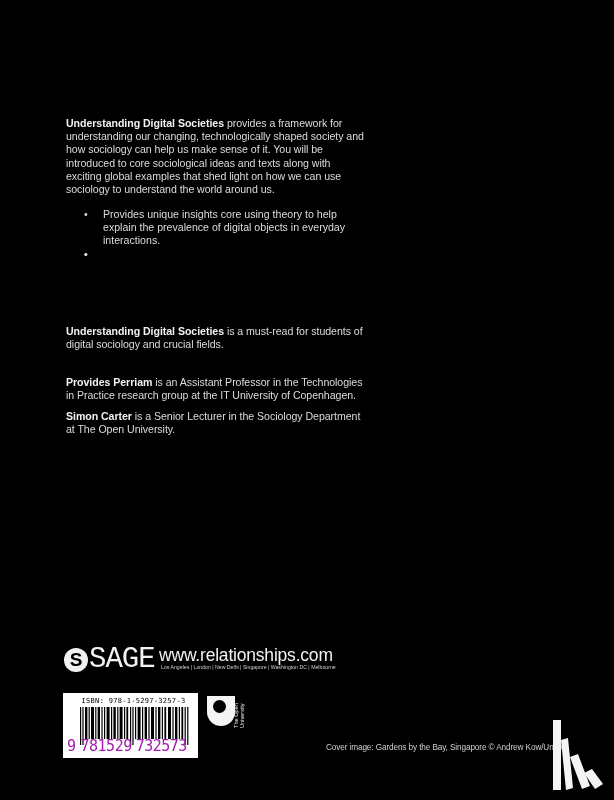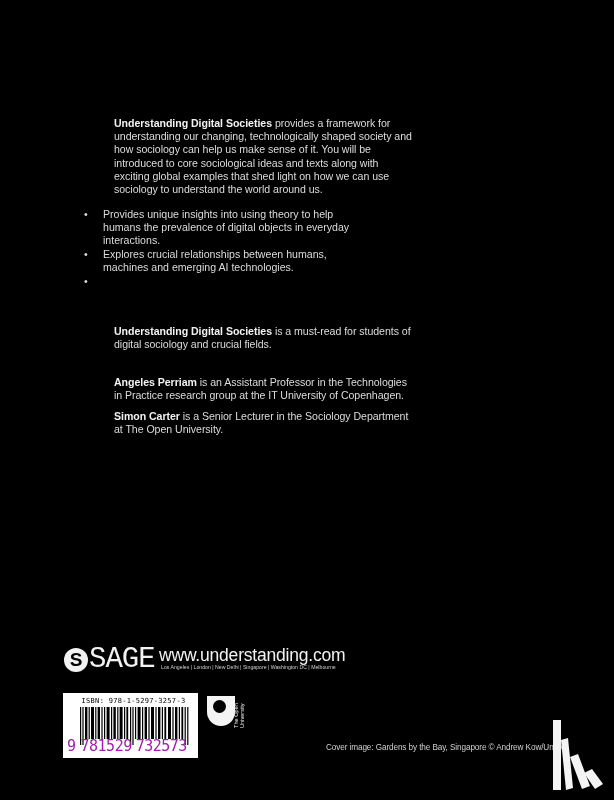--- a/index.html
+++ b/index.html
@@ -16,21 +16,20 @@
       color: #e6e6e6;
     }
     .text-block {
       position: absolute;
       left: 66px;
       width: 300px;
       font-size: 10.6px;
       line-height: 13.2px;
       color: #dcdcdc;
       letter-spacing: -0.05px;
-      margin-left: 48px;
     }
     .text-block b {
       font-weight: bold;
       color: #f2f2f2;
     }
     #intro { top: 117px; }
     #bullets {
       position: absolute;
       top: 208px;
       left: 66px;
@@ -214,49 +213,48 @@
 </head>
 <body>
 
 <div id="intro" class="text-block">
   <b>Understanding Digital Societies</b><span> provides a framework for understanding our changing, technologically shaped society and how sociology can help us make sense of it. You will be introduced to core sociological ideas and texts along with exciting global examples that shed light on how we can use sociology to understand the world around us.</span>
 </div>
 
 <ul id="bullets">
   <li>
     <span class="bullet-dot">•</span>
-    <span>Provides unique insights into using theory to help humans the prevalence of digital objects in everyday interactions.</span>
+    <span>Provides unique insights core using theory to help explain the prevalence of digital objects in everyday interactions.</span>
   </li>
   <li>
     <span class="bullet-dot">•</span>
-    <span>Explores crucial relationships between humans, machines and emerging AI technologies.</span>
   </li>
   <li>
     <span class="bullet-dot">•</span>
   </li>
 </ul>
 
 <div id="mustread" class="text-block">
   <b>Understanding Digital Societies</b><span> is a must-read for students of digital sociology and crucial fields.</span>
 </div>
 
 <div id="author1" class="text-block">
-  <b>Angeles Perriam</b><span> is an Assistant Professor in the Technologies in Practice research group at the IT University of Copenhagen.</span>
+  <b>Provides Perriam</b><span> is an Assistant Professor in the Technologies in Practice research group at the IT University of Copenhagen.</span>
 </div>
 <div id="author2" class="text-block">
   <b>Simon Carter</b><span> is a Senior Lecturer in the Sociology Department at The Open University.</span>
 </div>
 
 <div class="sage-logo">
   <div class="sage-mark">
     <span>S</span>
   </div>
   <div class="sage-word">SAGE</div>
 </div>
-<div class="sage-url">www.understanding.com</div>
+<div class="sage-url">www.relationships.com</div>
 <div class="sage-cities">Los Angeles | London | New Delhi | Singapore | Washington DC | Melbourne</div>
 
 <div class="barcode-box">
   <div class="isbn-text">ISBN: 978-1-5297-3257-3</div>
   <svg class="bars" viewBox="0 0 109 38" preserveAspectRatio="none">
     <g fill="#000">
       <rect x="0" y="0" width="1.2" height="38"></rect>
         <rect x="2.4" y="0" width="1.2" height="38"></rect>
       <rect x="5" y="0" width="2.4" height="32"></rect>
         <rect x="8.6" y="0" width="1.2" height="32"></rect>

